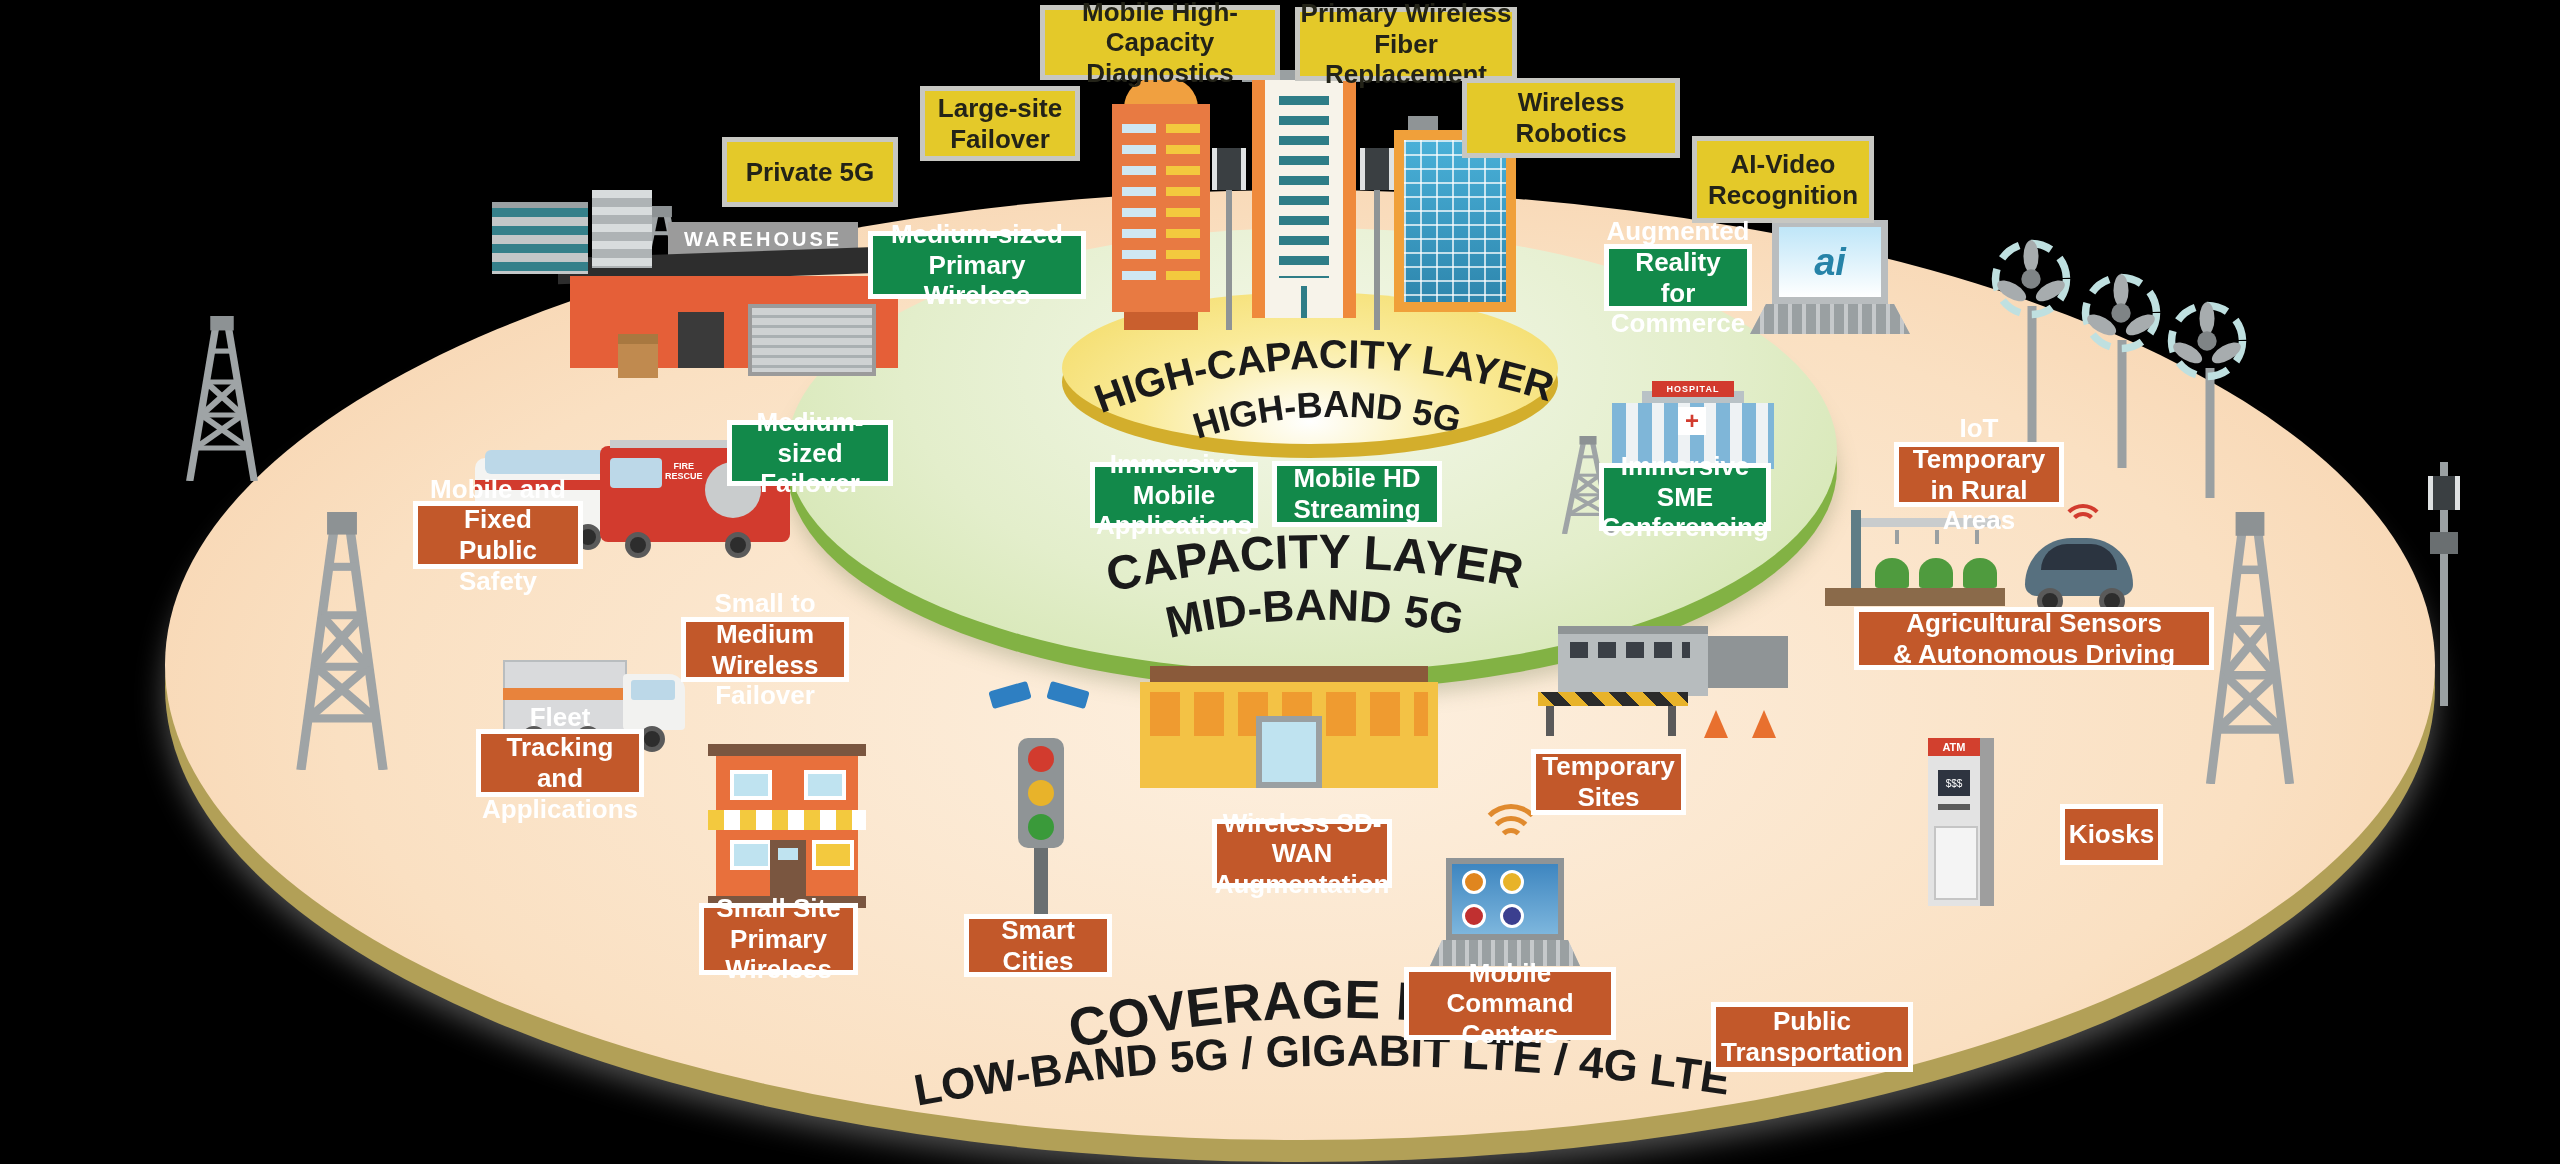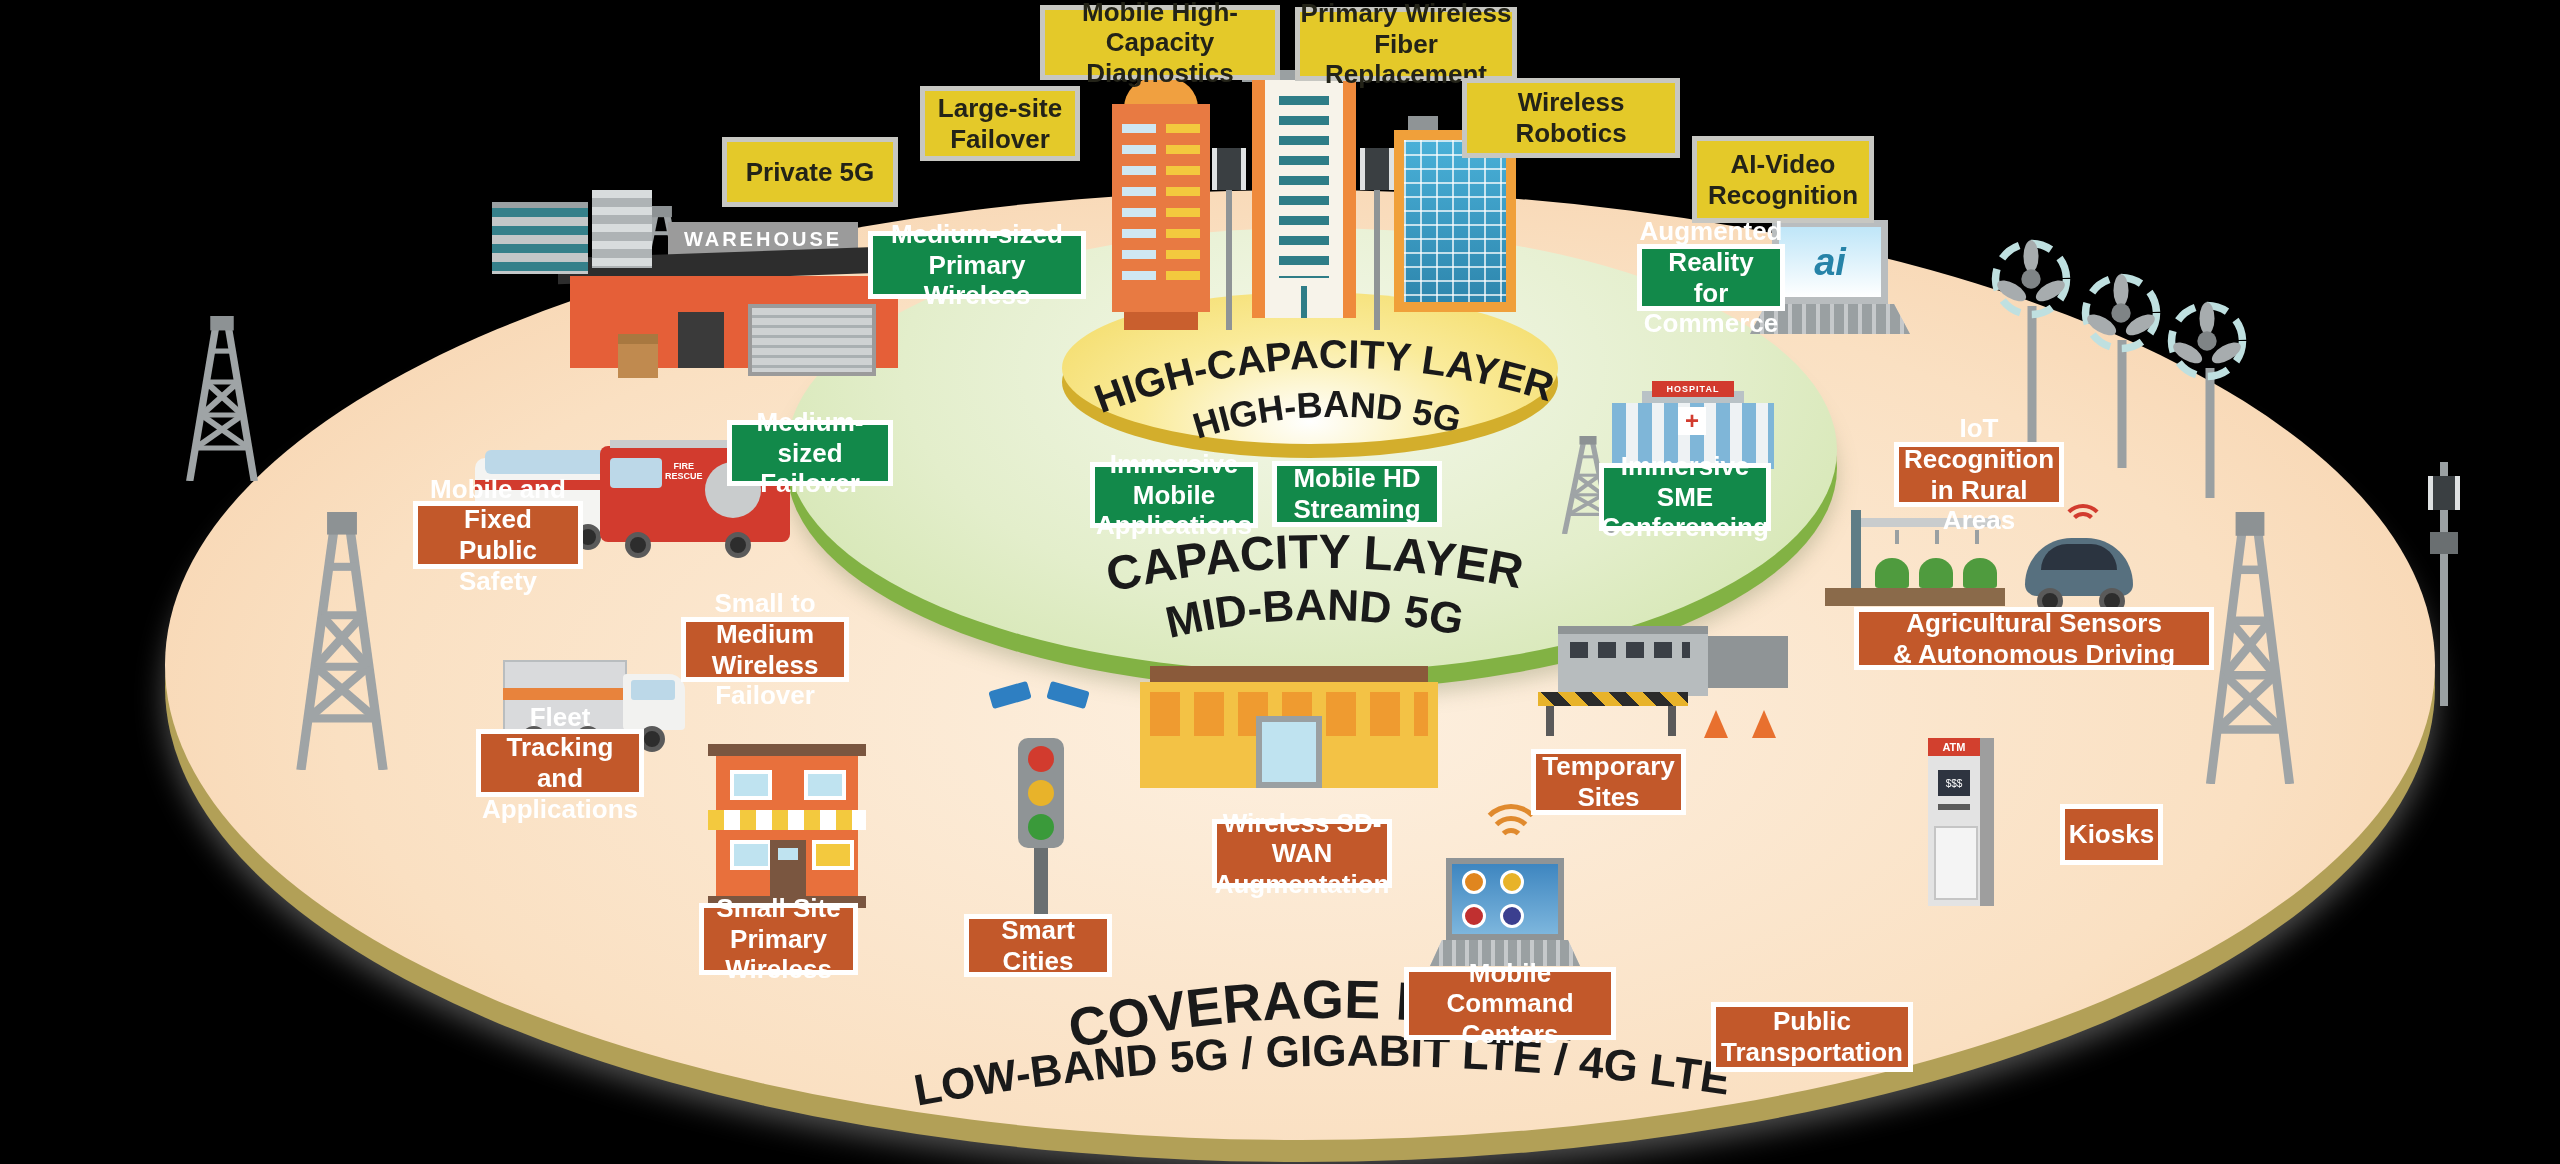--- a/index.html
+++ b/index.html
@@ -547,21 +547,21 @@
   <div class="lbl green" style="left:868px;top:231px;width:218px;height:68px">Medium-sized
 Primary Wireless</div>
   <div class="lbl green" style="left:727px;top:420px;width:166px;height:66px">Medium-sized
 Failover</div>
   <div class="lbl green" style="left:1090px;top:462px;width:168px;height:66px">Immersive Mobile
 Applications</div>
   <div class="lbl green" style="left:1272px;top:461px;width:170px;height:66px">Mobile HD
 Streaming</div>
   <div class="lbl green" style="left:1599px;top:463px;width:172px;height:68px">Immersive SME
 Conferencing</div>
-  <div class="lbl green" style="left:1637px;top:244px;width:148px;height:67px">Augmented Reality
+  <div class="lbl green" style="left:1604px;top:244px;width:148px;height:67px">Augmented Reality
 for Commerce</div>
 
   <div class="lbl orange" style="left:413px;top:501px;width:170px;height:68px">Mobile and Fixed
 Public Safety</div>
   <div class="lbl orange" style="left:681px;top:617px;width:168px;height:65px">Small to Medium
 Wireless Failover</div>
   <div class="lbl orange" style="left:476px;top:729px;width:168px;height:68px">Fleet Tracking
 and Applications</div>
   <div class="lbl orange" style="left:699px;top:903px;width:159px;height:72px">Small Site
 Primary Wireless</div>
@@ -570,16 +570,16 @@
 Centers</div>
   <div class="lbl orange" style="left:1212px;top:819px;width:180px;height:69px">Wireless SD-WAN
 Augmentation</div>
   <div class="lbl orange" style="left:1531px;top:749px;width:155px;height:66px">Temporary
 Sites</div>
   <div class="lbl orange" style="left:1711px;top:1002px;width:202px;height:70px">Public
 Transportation</div>
   <div class="lbl orange" style="left:2060px;top:804px;width:103px;height:61px">Kiosks</div>
   <div class="lbl orange" style="left:1854px;top:607px;width:360px;height:63px">Agricultural Sensors
 &amp; Autonomous Driving</div>
-  <div class="lbl orange" style="left:1894px;top:442px;width:170px;height:65px">IoT Recognition
+  <div class="lbl orange" style="left:1894px;top:442px;width:170px;height:65px">IoT Temporary
 in Rural Areas</div>
 
 </div>
 
 </body></html>

